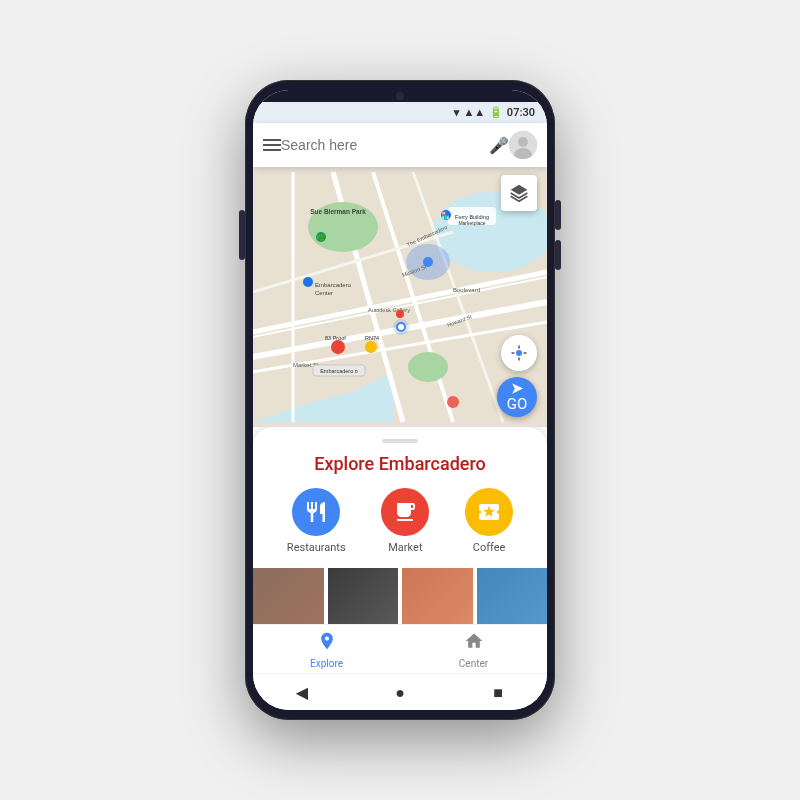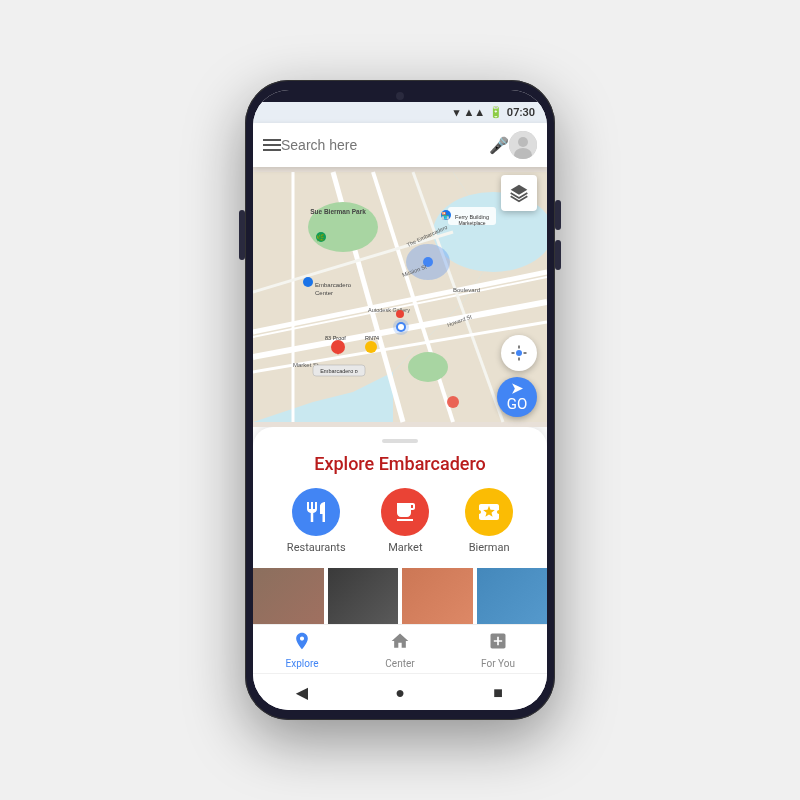--- a/index.html
+++ b/index.html
@@ -512,21 +512,21 @@
           </div>
           <span class="category-label">Market</span>
         </div>
 
         <div class="category-item">
           <div class="category-icon" style="background:#fbbc04;">
             <svg width="24" height="24" viewBox="0 0 24 24" fill="white">
               <path d="M20 12c0-1.1.9-2 2-2V6c0-1.1-.9-2-2-2H4c-1.1 0-1.99.9-1.99 2v4c1.1 0 1.99.9 1.99 2s-.89 2-2 2v4c0 1.1.9 2 2 2h16c1.1 0 2-.9 2-2v-4c-1.1 0-2-.9-2-2zm-4.42 4.8L12 14.5l-3.58 2.3 1.08-4.12-3.29-2.69 4.24-.25L12 5.8l1.54 3.95 4.24.25-3.29 2.69 1.09 4.11z"></path>
             </svg>
           </div>
-          <span class="category-label">Bierman</span>
+          <span class="category-label">Coffee</span>
         </div>
 
       </div>
 
       <div class="photo-strip">
         <div class="photo-thumb" style="background: linear-gradient(135deg, #8B6F5E, #a07060);"></div>
         <div class="photo-thumb" style="background: linear-gradient(135deg, #3a3a3a, #5a5a5a);"></div>
         <div class="photo-thumb" style="background: linear-gradient(135deg, #CC7755, #dd8866);"></div>
         <div class="photo-thumb" style="background: linear-gradient(135deg, #4488bb, #5599cc);"></div>
       </div>
@@ -542,28 +542,20 @@
         <span class="nav-label" style="color:#4285f4;">Explore</span>
       </div>
       <div class="nav-item">
         <span class="nav-icon">
           <svg width="20" height="20" viewBox="0 0 24 24" fill="#888">
             <path d="M10 20v-6h4v6h5v-8h3L12 3 2 12h3v8z"></path>
           </svg>
         </span>
         <span class="nav-label">Center</span>
       </div>
-      <div class="nav-item">
-        <span class="nav-icon">
-          <svg width="20" height="20" viewBox="0 0 24 24" fill="#888">
-            <path d="M19 3H5c-1.1 0-2 .9-2 2v14c0 1.1.9 2 2 2h14c1.1 0 2-.9 2-2V5c0-1.1-.9-2-2-2zm-2 10h-4v4h-2v-4H7v-2h4V7h2v4h4v2z"></path>
-          </svg>
-        </span>
-        <span class="nav-label">For You</span>
-      </div>
     </div>
 
     <div class="android-nav">
       <div class="android-btn">◀</div>
       <div class="android-btn">●</div>
       <div class="android-btn">■</div>
     </div>
   </div>
 </div>
 

